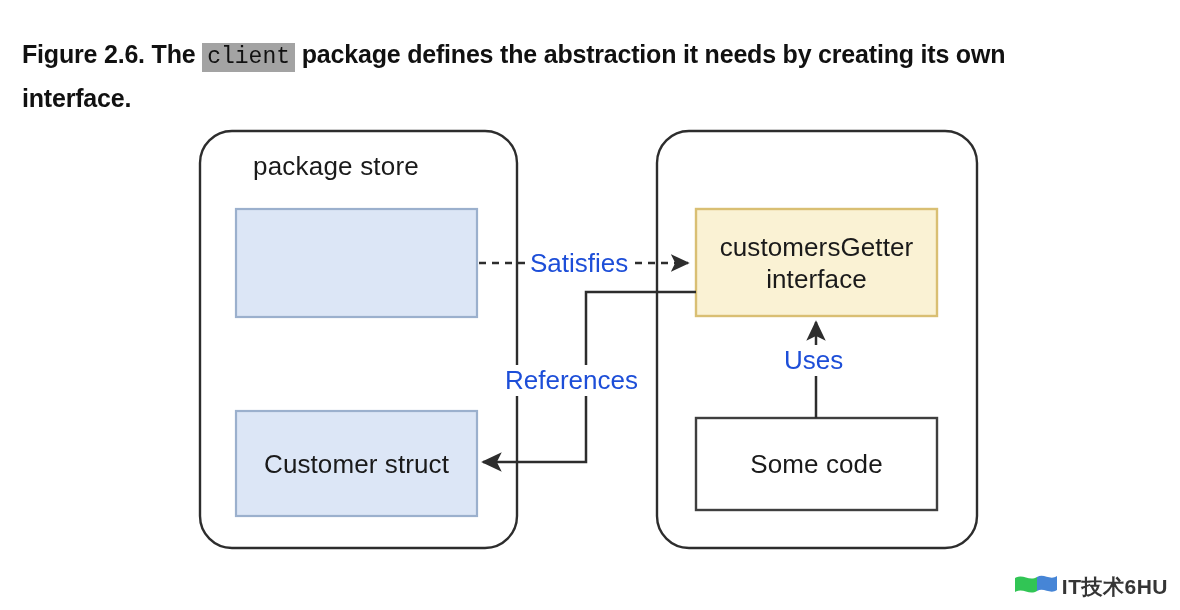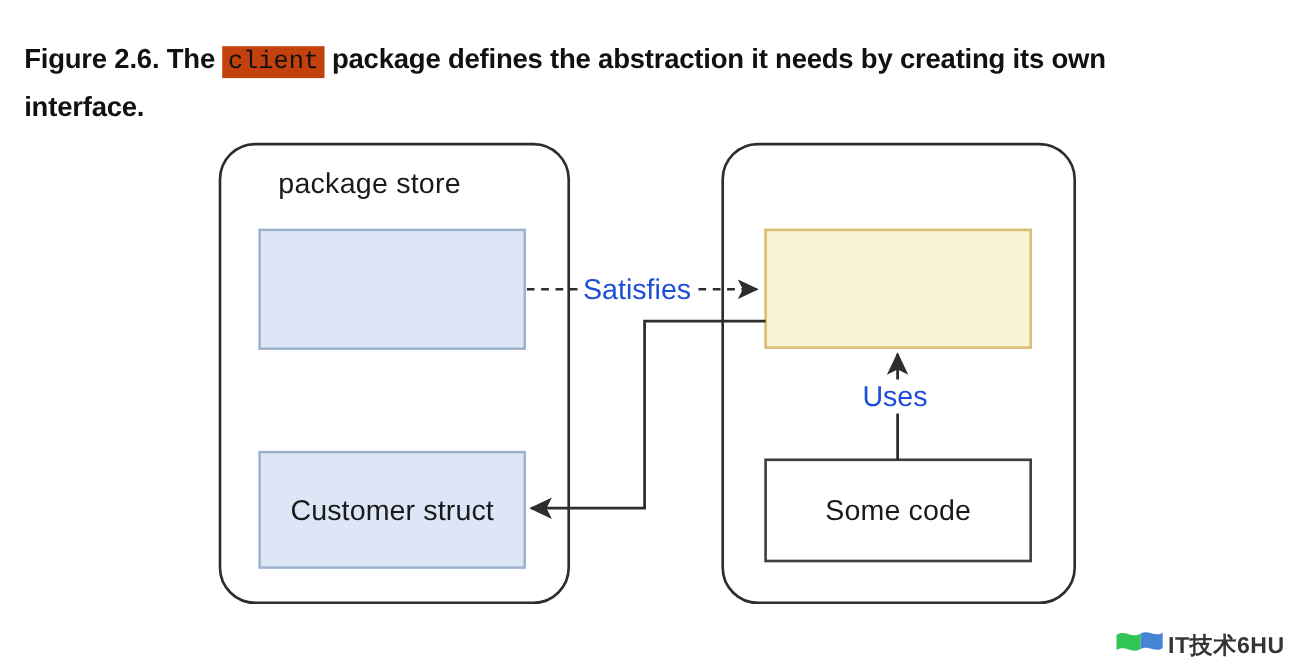--- a/index.html
+++ b/index.html
@@ -26,21 +26,21 @@
     font-weight: bold;
     font-size: 25px;
     line-height: 41px;
     letter-spacing: -0.2px;
     color: #111111;
   }
   #caption .mono {
     font-family: "Liberation Mono", "DejaVu Sans Mono", monospace;
     font-weight: normal;
     font-size: 23px;
-    background: #c2410c;
+    background: #a3a3a3;
     padding: 1px 5px 2px 5px;
     letter-spacing: 0px;
   }
 
   
   #diagram {
     position: absolute;
     left: 0;
     top: 0;
     width: 1180px;
@@ -137,25 +137,28 @@
 
     <path d="M 816 418 L 816 322" fill="none" stroke="#2d2d2d" stroke-width="2.5" marker-end="url(#arrow-solid)"></path>
   </svg>
 
   <div class="node-label pkg-title" style="left:200px; top:148px; width:272px; height:36px;">package store</div>
 
 
 
   <div class="node-label box-label" style="left:236px; top:411px; width:241px; height:105px;">Customer struct</div>
 
+  <div class="node-label box-label" style="left:696px; top:209px; width:241px; height:107px; white-space:pre-line;">customersGetter
+interface</div>
 
   <div class="node-label box-label" style="left:696px; top:418px; width:241px; height:92px;">Some code</div>
 
   <div class="edge-label" style="left:527px; top:248px;">Satisfies</div>
 
+  <div class="edge-label" style="left:502px; top:365px;">References</div>
 
   <div class="edge-label" style="left:781px; top:345px;">Uses</div>
 </div>
 
 <div id="watermark">
   <span>
     <svg width="44" height="26" viewBox="0 0 44 26" xmlns="http://www.w3.org/2000/svg">
       <path d="M1 6 C 9 1, 15 10, 23 5 L 23 19 C 15 24, 9 15, 1 20 Z" fill="#27c24c"></path>
       <path d="M23 5 C 30 1, 36 9, 43 4 L 43 18 C 36 23, 30 15, 23 19 Z" fill="#3d7fd4"></path>
     </svg>

